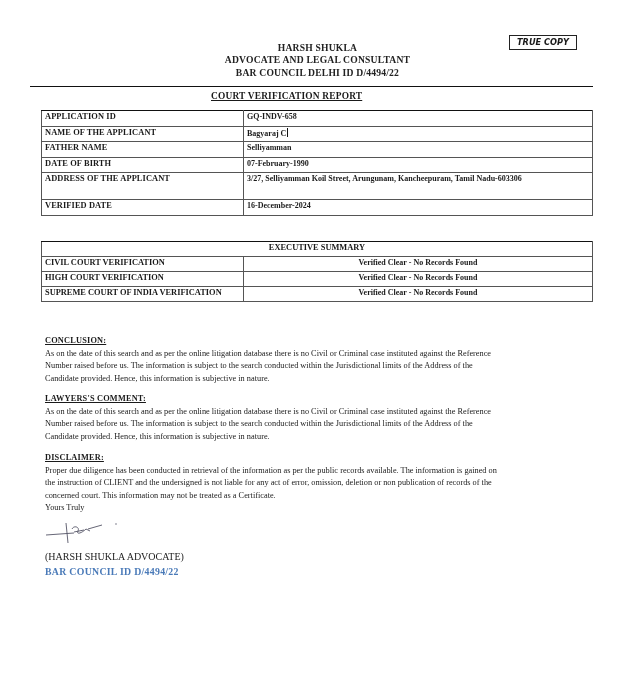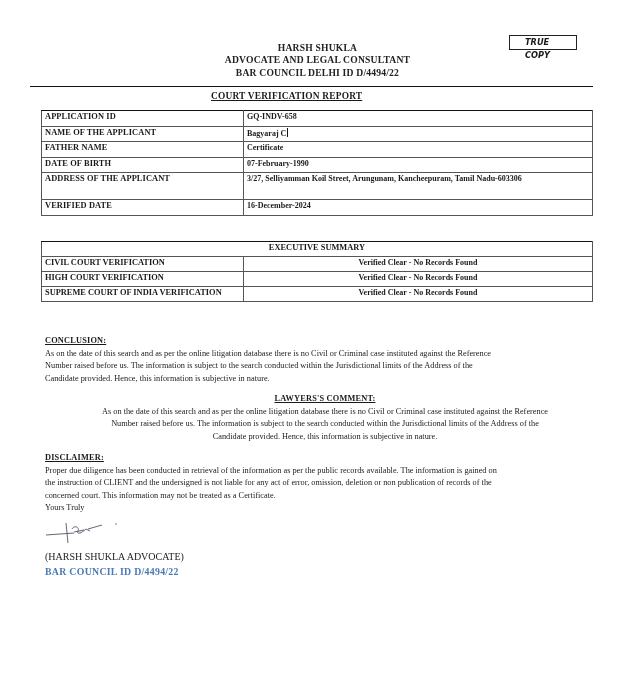--- a/index.html
+++ b/index.html
@@ -8,21 +8,21 @@
       font-family: "Liberation Serif", "DejaVu Serif", serif;
       color: #1a1a1a;
     }
     .hdr { position: absolute; left: 200px; width: 235px; text-align: center;
       font-size: 9.6px; font-weight: bold; letter-spacing: 0.2px; color: #222; }
     .hdr1 { top: 42px; }
     .hdr2 { top: 54px; }
     .hdr3 { top: 67px; }
     .true-copy { position: absolute; left: 509px; top: 35px; width: 66px; height: 13px;
       border: 1px solid #222; font-family: "DejaVu Sans", sans-serif; font-style: italic;
-      font-weight: bold; font-size: 8.2px; line-height: 13px; padding-left: 15px; box-sizing: border-box; width: 68px; height: 15px; }
+      font-weight: bold; font-size: 8.2px; line-height: 13px; padding-left: 7px; box-sizing: border-box; width: 68px; height: 15px; }
     .rule { position: absolute; left: 30px; top: 86px; width: 563px; height: 0; border-top: 1.5px solid #111; }
     .report-title { position: absolute; left: 211px; top: 91px; font-size: 9.4px; font-weight: bold;
       text-decoration: underline; letter-spacing: 0.2px; }
 
     table { border-collapse: collapse; position: absolute; left: 41px; width: 552px;
       font-size: 8.4px; }
     td { border: 1px solid #555; padding: 1px 3px; vertical-align: top; }
     .t1 { top: 110px; }
     .t1 td.k { width: 195px; font-weight: bold; letter-spacing: 0.1px; }
     .t1 td.v { font-weight: bold; font-size: 8px; }
@@ -32,21 +32,21 @@
     .t2 { top: 241px; }
     .t2 tr { height: 15px; }
     .t2 td.h { text-align: center; font-weight: bold; border-top: 1.5px solid #111; }
     .t2 td.k { width: 195px; font-weight: bold; white-space: nowrap; }
     .t2 td.v { text-align: center; font-weight: bold; font-size: 8px; }
     .cursor { display: inline-block; width: 1px; height: 9px; background: #111; vertical-align: -1px; margin-left: 1px; }
 
     .sec { position: absolute; left: 45px; width: 560px; font-size: 8.3px; line-height: 12.6px; }
     .sec-title { font-weight: bold; text-decoration: underline; letter-spacing: 0.2px; }
     .s1 { top: 335px; }
-    .s2 { top: 393px; text-align: center; }
+    .s2 { top: 393px; }
     .s3 { top: 452px; }
     .yours { position: absolute; left: 45px; top: 503px; font-size: 8.3px; }
     .sig { position: absolute; left: 44px; top: 515px; width: 80px; height: 30px; }
     .adv { position: absolute; left: 45px; top: 551px; font-size: 10px; color: #222; }
     .bar { position: absolute; left: 45px; top: 566px; font-size: 9.8px; font-weight: bold;
       color: #4a7ab8; letter-spacing: 0.3px; }
   </style>
 </head>
 <body>
 
@@ -62,21 +62,21 @@
       <tr>
     <td class="k">APPLICATION ID</td>
     <td class="v">GQ-INDV-658</td>
   </tr>
   <tr>
     <td class="k">NAME OF THE APPLICANT</td>
     <td class="v"><span>Bagyaraj C</span><span class="cursor"></span></td>
   </tr>
   <tr>
     <td class="k">FATHER NAME</td>
-    <td class="v">Certificate</td>
+    <td class="v">Selliyamman</td>
   </tr>
   <tr>
     <td class="k">DATE OF BIRTH</td>
     <td class="v">07-February-1990</td>
   </tr>
   <tr class="tall">
     <td class="k">ADDRESS OF THE APPLICANT</td>
     <td class="v">3/27, Selliyamman Koil Street, Arungunam, Kancheepuram, Tamil Nadu-603306</td>
   </tr>
   <tr>

